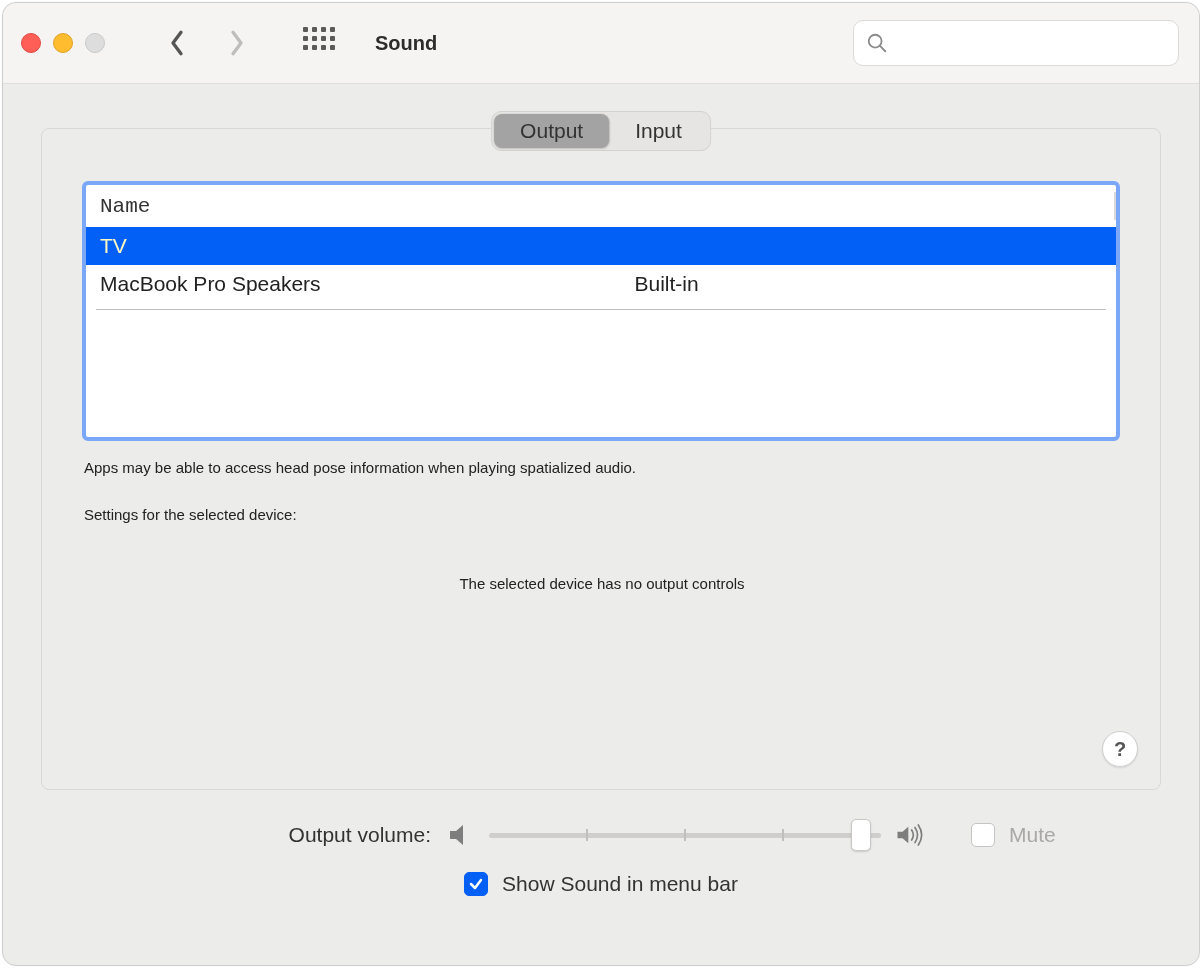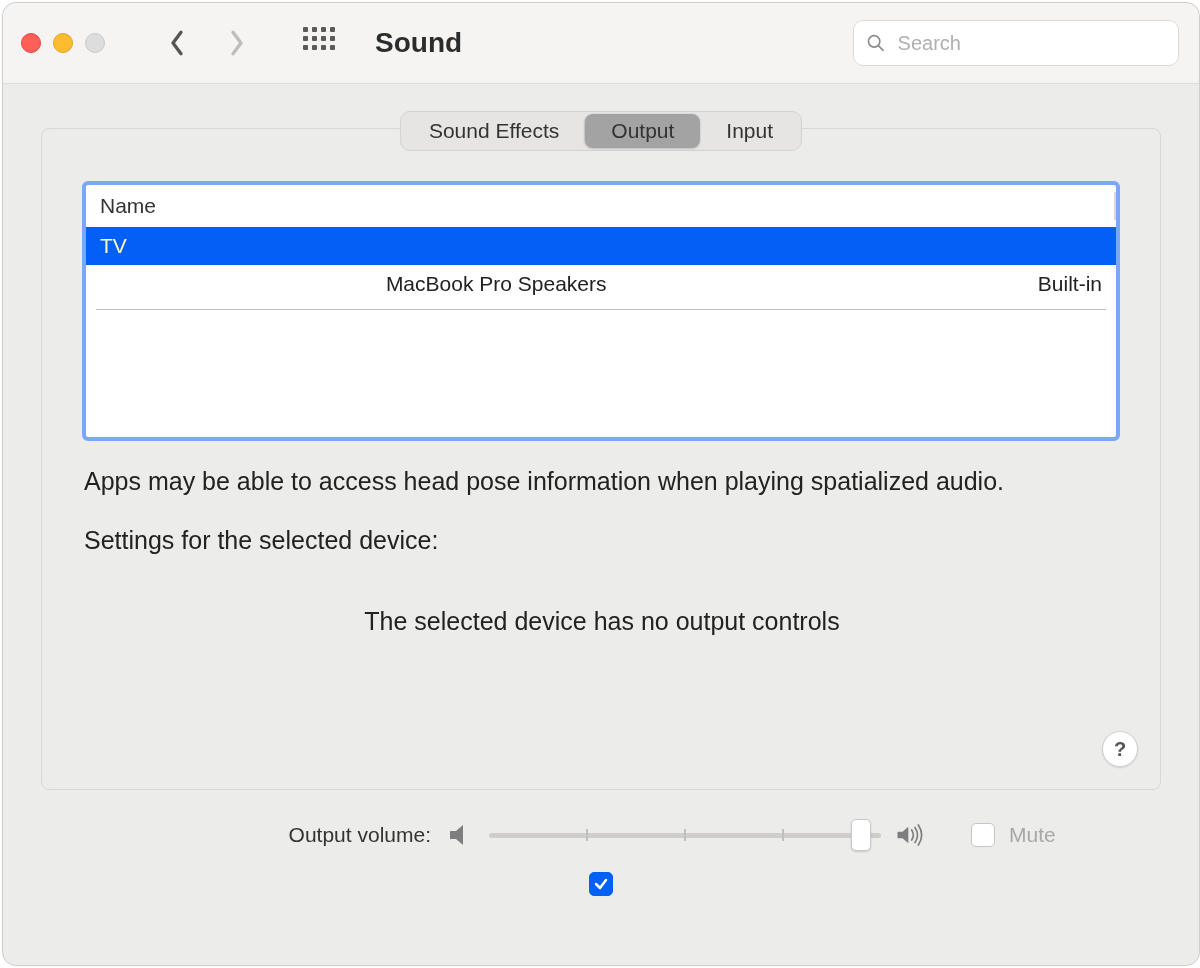--- a/index.html
+++ b/index.html
@@ -51,21 +51,21 @@
   .tl.gray  { background:#dedddd; border:1px solid #c9c9c9; }
   .nav-arrows { display:flex; gap:32px; padding-left: 18px; padding-right: 20px; }
   .arrow {
     width: 28px; height: 28px; display:flex; align-items:center; justify-content:center;
     color:#555; border-radius:6px;
   }
   .arrow.disabled { color:#bdbdbd; }
   .arrow svg { width: 16px; height: 28px; }
   .grid-icon { width: 32px; height:32px; display:grid; grid-template-columns:repeat(4,5px); grid-template-rows:repeat(3,5px); gap:4px; margin-left: 22px; margin-right: 24px;}
   .grid-icon span { background:#5a5a5a; border-radius:1px; }
-  .title-text { font-size: 28px; font-weight:700; color:#2c2c2c; flex:0 0 auto; margin-left: 6px;}
+  .title-text { font-size: 20px; font-weight:700; color:#2c2c2c; flex:0 0 auto; margin-left: 6px;}
   .spacer { flex:1; }
   .search-wrap {
     width: 300px; height: 44px;
     border:1px solid #dcdbda; border-radius:10px;
     background:#fff;
     display:flex; align-items:center; gap:10px; padding:0 12px;
   }
   .search-wrap svg { width:22px; height:22px; color:#8b8b8b; }
   .search-wrap input {
     border:none; outline:none; background:transparent;
@@ -125,44 +125,45 @@
   }
   .device-table {
     width:100%;
     font-size: 21px;
   }
   .hdr {
     display:flex;
     height: 42px;
     align-items:center;
     color:#333;
+    font-family:Liberation Mono, monospace;
   }
   .hdr .col { padding: 0 14px; }
   .hdr .divider { width:1px; height:28px; background:#d9d9d9; }
   .col.name { flex: 1 1 52%; }
   .col.type { flex: 1 1 48%; }
   .row {
     display:flex;
     height: 38px;
     align-items:center;
   }
   .row .col { padding: 0 14px; }
   .row.selected { background: var(--accent); color:#fef9c3; }
   .row.selected .col { font-weight:500; }
-  .row:not(.selected) { color:#222;text-align:right; }
+  .row:not(.selected) { color:#222; }
   .thinrule {
     height:1px;
     background:#bdbdbd;
     margin: 6px 10px 0 10px;
   }
 
   .note {
-    font-size: 25px;
+    font-size: 15px;
     color:#222;
-    margin: 26px 0 0 2px;
+    margin: 18px 0 0 2px;
   }
   .note.centered {
     text-align:center;
     color:#222;
     margin-top: 52px;
   }
 
   .help-btn {
     position:absolute;
     right: 22px;
@@ -281,29 +282,27 @@
         <span></span>
         <span></span>
     </div>
     <div class="title-text">Sound</div>
     <div class="spacer"></div>
     <div class="search-wrap">
       <svg viewBox="0 0 24 24">
           <circle cx="10" cy="10" r="7" fill="none" stroke="currentColor" stroke-width="2"></circle>
           <line x1="15.5" y1="15.5" x2="21" y2="21" stroke="currentColor" stroke-width="2" stroke-linecap="round"></line>
         </svg>
-      <input type="text" placeholder="Search" style="">
     </div>
   </div>
 
   <div class="panel-area">
     <div class="panel">
 
       <div class="seg-wrap">
-        <div class="seg">Sound Effects</div>
         <div class="seg active">Output</div>
         <div class="seg">Input</div>
       </div>
 
       <div class="panel-inner">
 
         <div class="device-table-wrap">
           <div class="device-table">
             <div class="hdr">
               <div class="col name">Name</div>
@@ -360,17 +359,18 @@
         <div class="checkbox"></div>
         <div class="mute-label">Mute</div>
       </div>
 
       <div class="bottom-row centered-row">
         <div class="checkbox checked">
           <svg viewBox="0 0 16 16">
               <path d="M3 8 L7 12 L13 4" fill="none" stroke="currentColor" stroke-width="2.5" stroke-linecap="round" stroke-linejoin="round"></path>
             </svg>
         </div>
+        <div>Show Sound in menu bar</div>
       </div>
 
     </div>
   </div>
 </div>
 
 </body></html>

